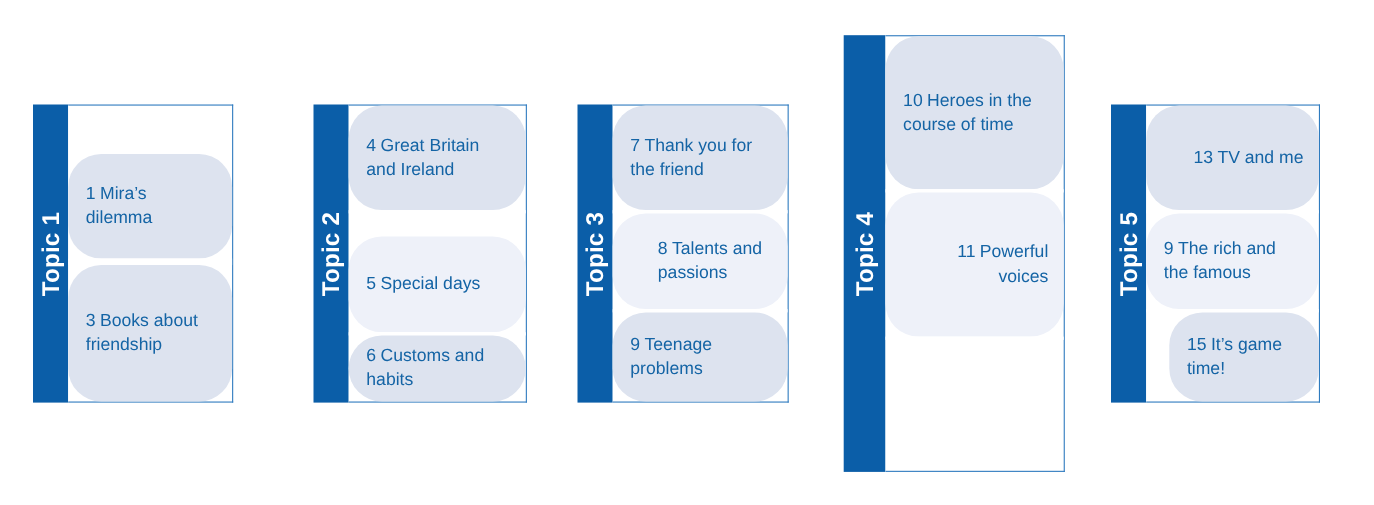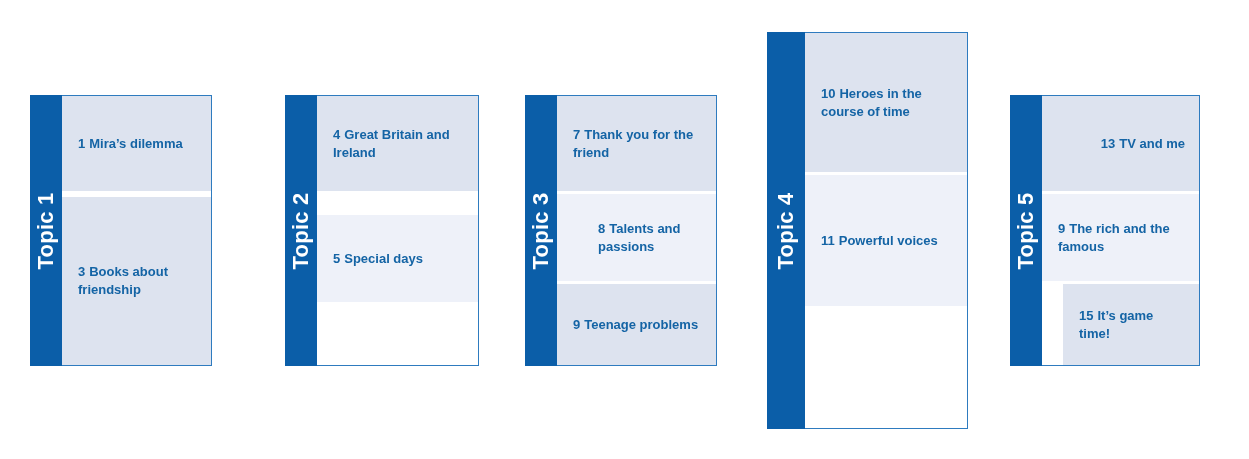--- a/index.html
+++ b/index.html
@@ -46,42 +46,43 @@
     border-left:none;
     background:#ffffff;
   }
 
   .topic-row{
     box-sizing:border-box;
     display:flex;
     align-items:center;
     padding:0 14px 0 16px;
     color:#1464a5;
-    font-size:13px;
-    font-weight:bold;
+    font-size:16px;
+    font-weight:normal;
     line-height:1.35;
+    border-radius:30px;
   }
   .topic-row.shade-a{background:#dde3ef;}
   .topic-row.shade-b{background:#eef1f9;}
   .row-gap{background:#ffffff;flex:0 0 3px;}
 
   .row-text{display:block;}
   .row-num{margin-right:4px;}
 </style>
 </head>
 <body>
 
 <div id="stage">
 
   <div class="topic-card" style="left:30px; top:95px; width:182px; height:271px;">
     <div class="topic-tab" style="width:32px;">
       <span class="topic-tab-label">Topic 1</span>
     </div>
     <div class="topic-rows">
-      <div class="topic-row shade-a" style="flex:0 0 95px;">
+      <div class="topic-row shade-a" style="flex:0 0 95px;margin-top:44px;">
         <span class="row-text">
           <span class="row-num">1</span><span>Mira’s dilemma</span>
         </span>
       </div>
       <div class="row-gap"></div>
       <div class="row-gap"></div>
       <div class="topic-row shade-a" style="flex:1 1 auto;">
         <span class="row-text">
           <span class="row-num">3</span><span>Books about friendship</span>
         </span>
@@ -99,20 +100,25 @@
           <span class="row-num">4</span><span>Great Britain and Ireland</span>
         </span>
       </div>
       <div class="row-gap"></div>
       <div class="topic-row shade-b" style="flex:0 0 87px;margin-top:21px;">
         <span class="row-text">
           <span class="row-num">5</span><span>Special days</span>
         </span>
       </div>
       <div class="row-gap"></div>
+      <div class="topic-row shade-a" style="flex:1 1 auto;">
+        <span class="row-text">
+          <span class="row-num">6</span><span>Customs and habits</span>
+        </span>
+      </div>
     </div>
   </div>
 
   <div class="topic-card" style="left:525px; top:95px; width:192px; height:271px;">
     <div class="topic-tab" style="width:32px;">
       <span class="topic-tab-label">Topic 3</span>
     </div>
     <div class="topic-rows">
       <div class="topic-row shade-a" style="flex:0 0 95px;">
         <span class="row-text">
@@ -138,21 +144,21 @@
     <div class="topic-tab" style="width:38px;">
       <span class="topic-tab-label">Topic 4</span>
     </div>
     <div class="topic-rows">
       <div class="topic-row shade-a" style="flex:0 0 139px;">
         <span class="row-text">
           <span class="row-num">10</span><span>Heroes in the course of time</span>
         </span>
       </div>
       <div class="row-gap"></div>
-      <div class="topic-row shade-b" style="flex:0 0 131px;">
+      <div class="topic-row shade-b" style="flex:0 0 131px;text-align:right;">
         <span class="row-text">
           <span class="row-num">11</span><span>Powerful voices</span>
         </span>
       </div>
       <div class="row-gap"></div>
     </div>
   </div>
 
   <div class="topic-card" style="left:1010px; top:95px; width:190px; height:271px;">
     <div class="topic-tab" style="width:32px;">

